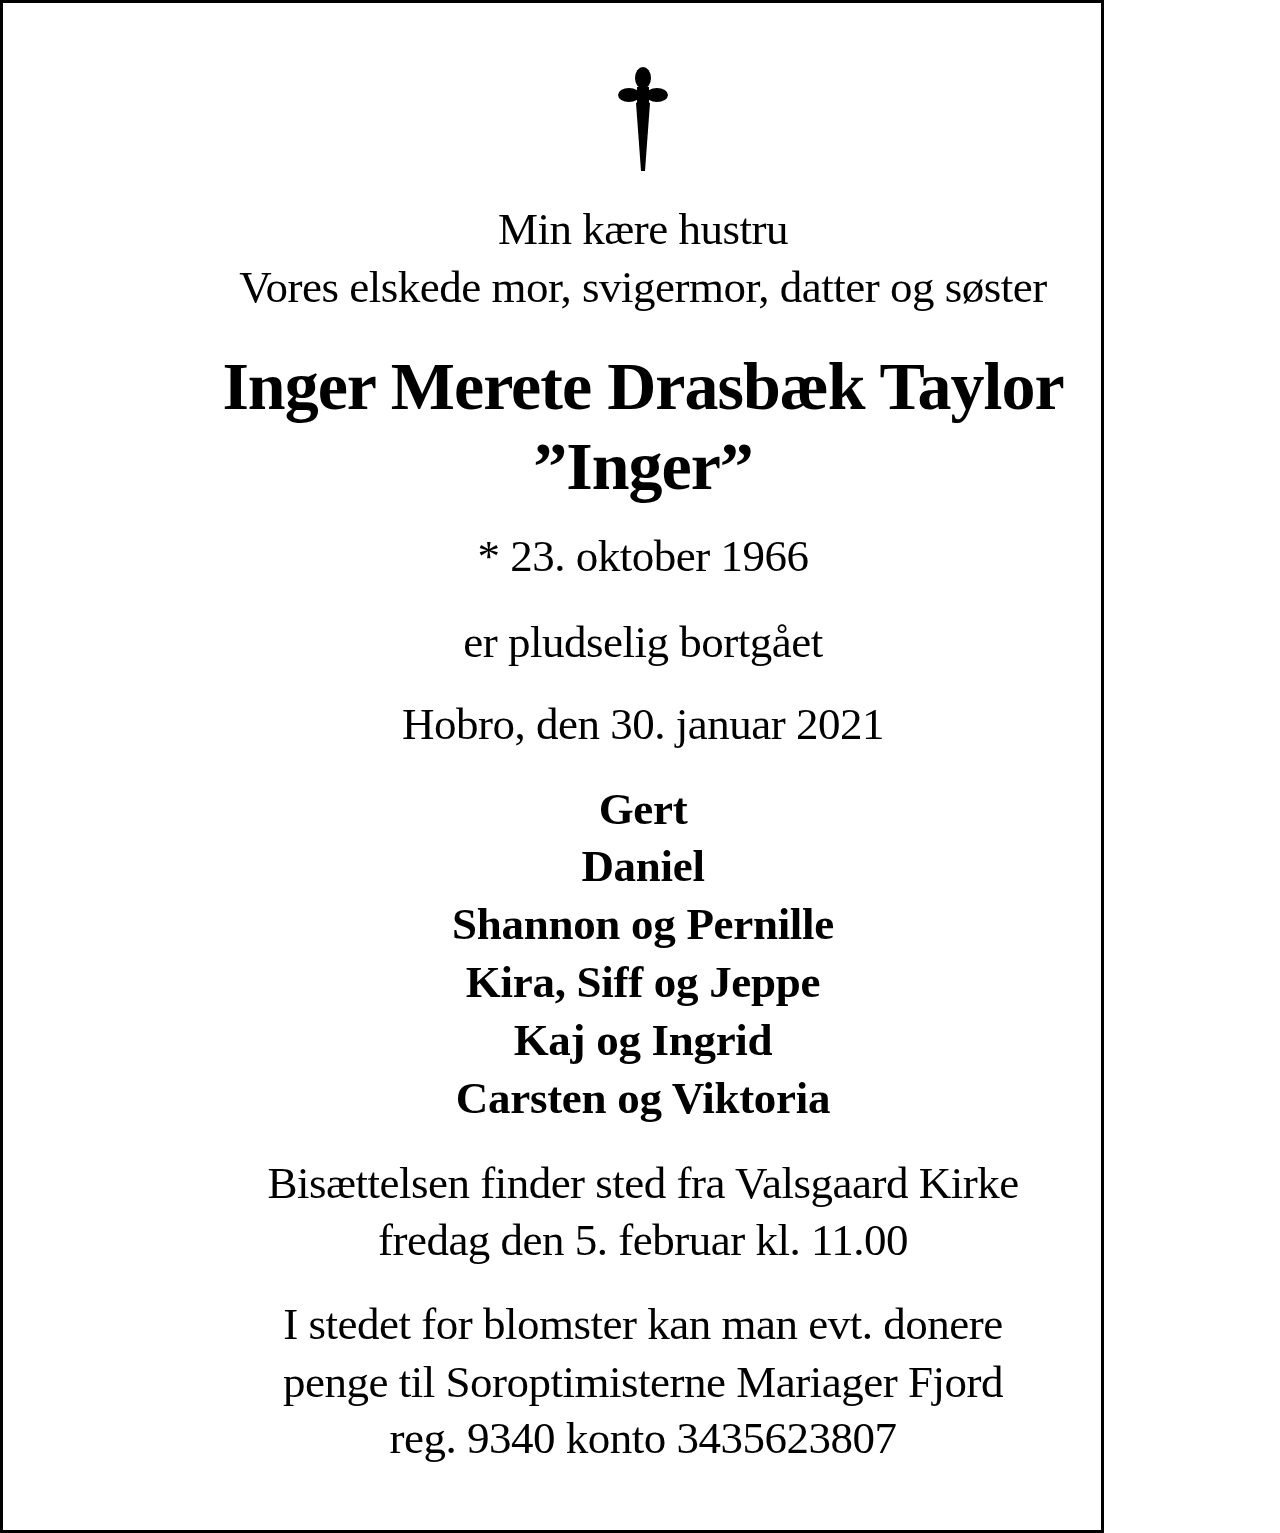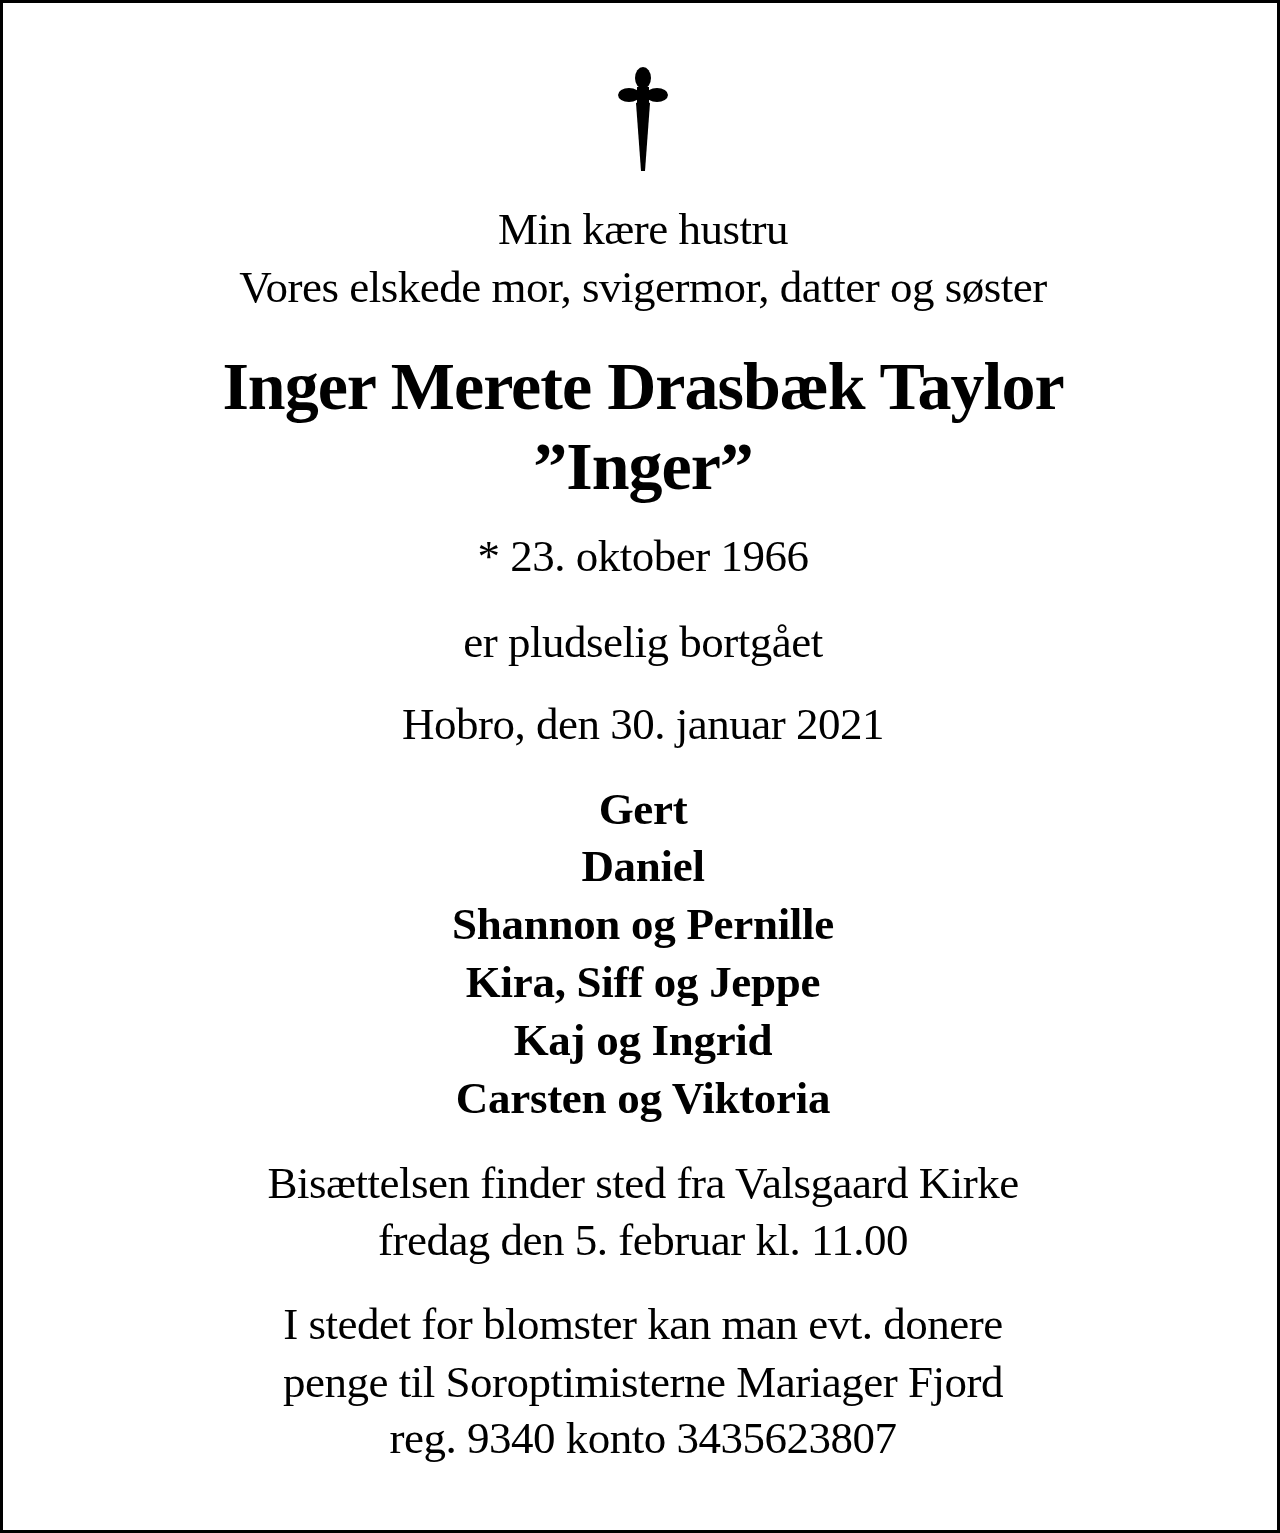--- a/index.html
+++ b/index.html
@@ -10,21 +10,21 @@
     body {
       width: 1280px;
       height: 1533px;
       position: relative;
       overflow: hidden;
     }
     .frame {
       position: absolute;
       left: 0;
       top: 0;
-      width: 1280px;
+      width: 1104px;
       height: 1533px;
       box-sizing: border-box;
       border: 3px solid #000000;
       background: #ffffff;
     }
     .line {
       position: absolute;
       left: 0;
       width: 1280px;
       text-align: center;

